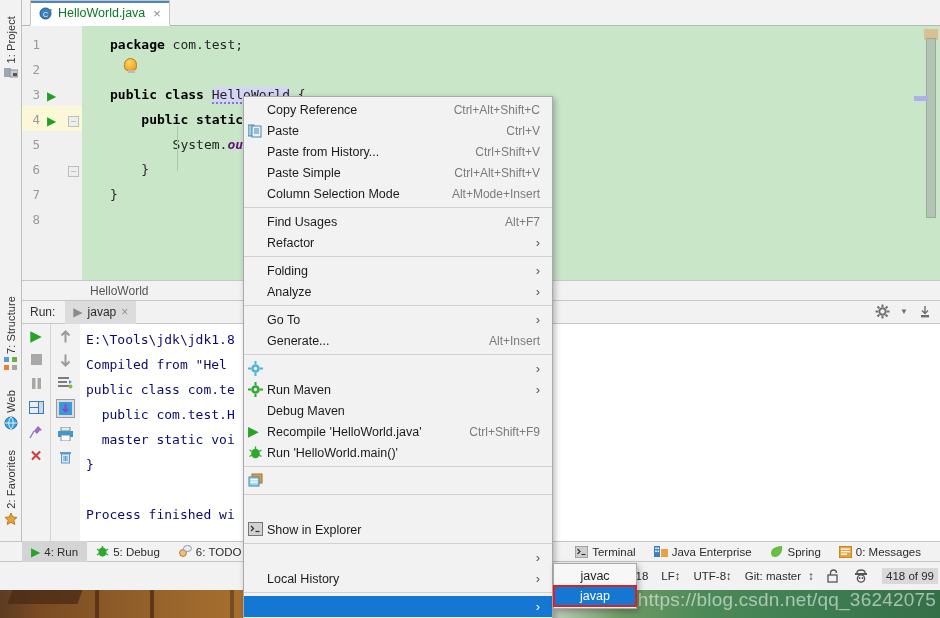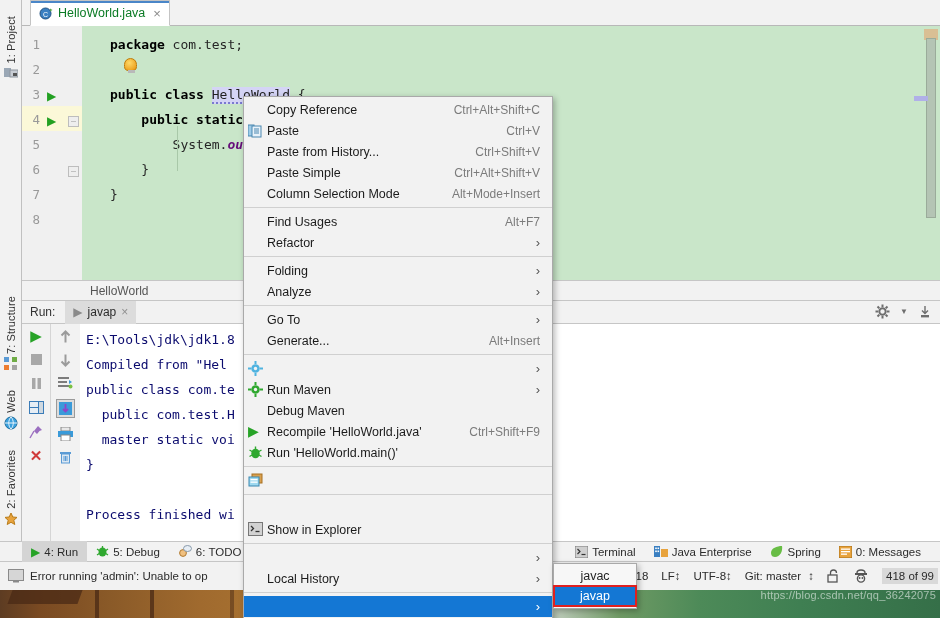--- a/index.html
+++ b/index.html
@@ -22,21 +22,21 @@
         #5d3c22 0px, #7a4a22 40px, #8a5a28 110px, #a06a2e 200px,
         #b07a34 330px, #c08840 420px, #cf9a52 470px,
         #cfd8cc 520px, #b8c8b4 560px,
         #6f9a64 620px, #4d8a58 700px, #3f7f52 800px, #356f48 940px);
     overflow: hidden;
   }
   .wp-obj { position: absolute; background: #4a2a16; opacity: .75; }
   .watermark {
     position: absolute; right: 4px; top: 1px;
     font-family: "Liberation Sans", sans-serif;
-    font-size: 11px; color: rgba(255,255,255,.55);
+    font-size: 19px; color: rgba(255,255,255,.55);
     letter-spacing: .2px; white-space: nowrap;
   }
 
   
   .ide {
     position: absolute; left: 0; top: 0; width: 940px; height: 590px;
     background: #f2f2f2;
   }
 
   
@@ -505,29 +505,20 @@
               <rect x="2" y="5" width="9" height="1.3" fill="#fff"></rect>
               <rect x="2" y="7.5" width="6" height="1.3" fill="#fff"></rect>
             </svg>
           </span>
         <span>0: Messages</span>
       </div>
       <div style="width:10px;"></div>
     </div>
 
     <div class="status-bar">
-      <div class="status-left">
-        <span>
-          <svg width="16" height="14" viewBox="0 0 16 14">
-              <rect x="0.5" y="0.5" width="15" height="11" fill="#d6d6d6" stroke="#8a8a8a"></rect>
-              <rect x="5" y="12" width="6" height="1.5" fill="#8a8a8a"></rect>
-            </svg>
-        </span>
-        <span>Error running 'admin': Unable to op</span>
-      </div>
       <div class="status-right">
         <span>3:18</span>
         <span>
           <span>LF</span><span>↕</span>
         </span>
         <span>
           <span>UTF-8</span><span>↕</span>
         </span>
         <span>
           <span>Git: master</span>

